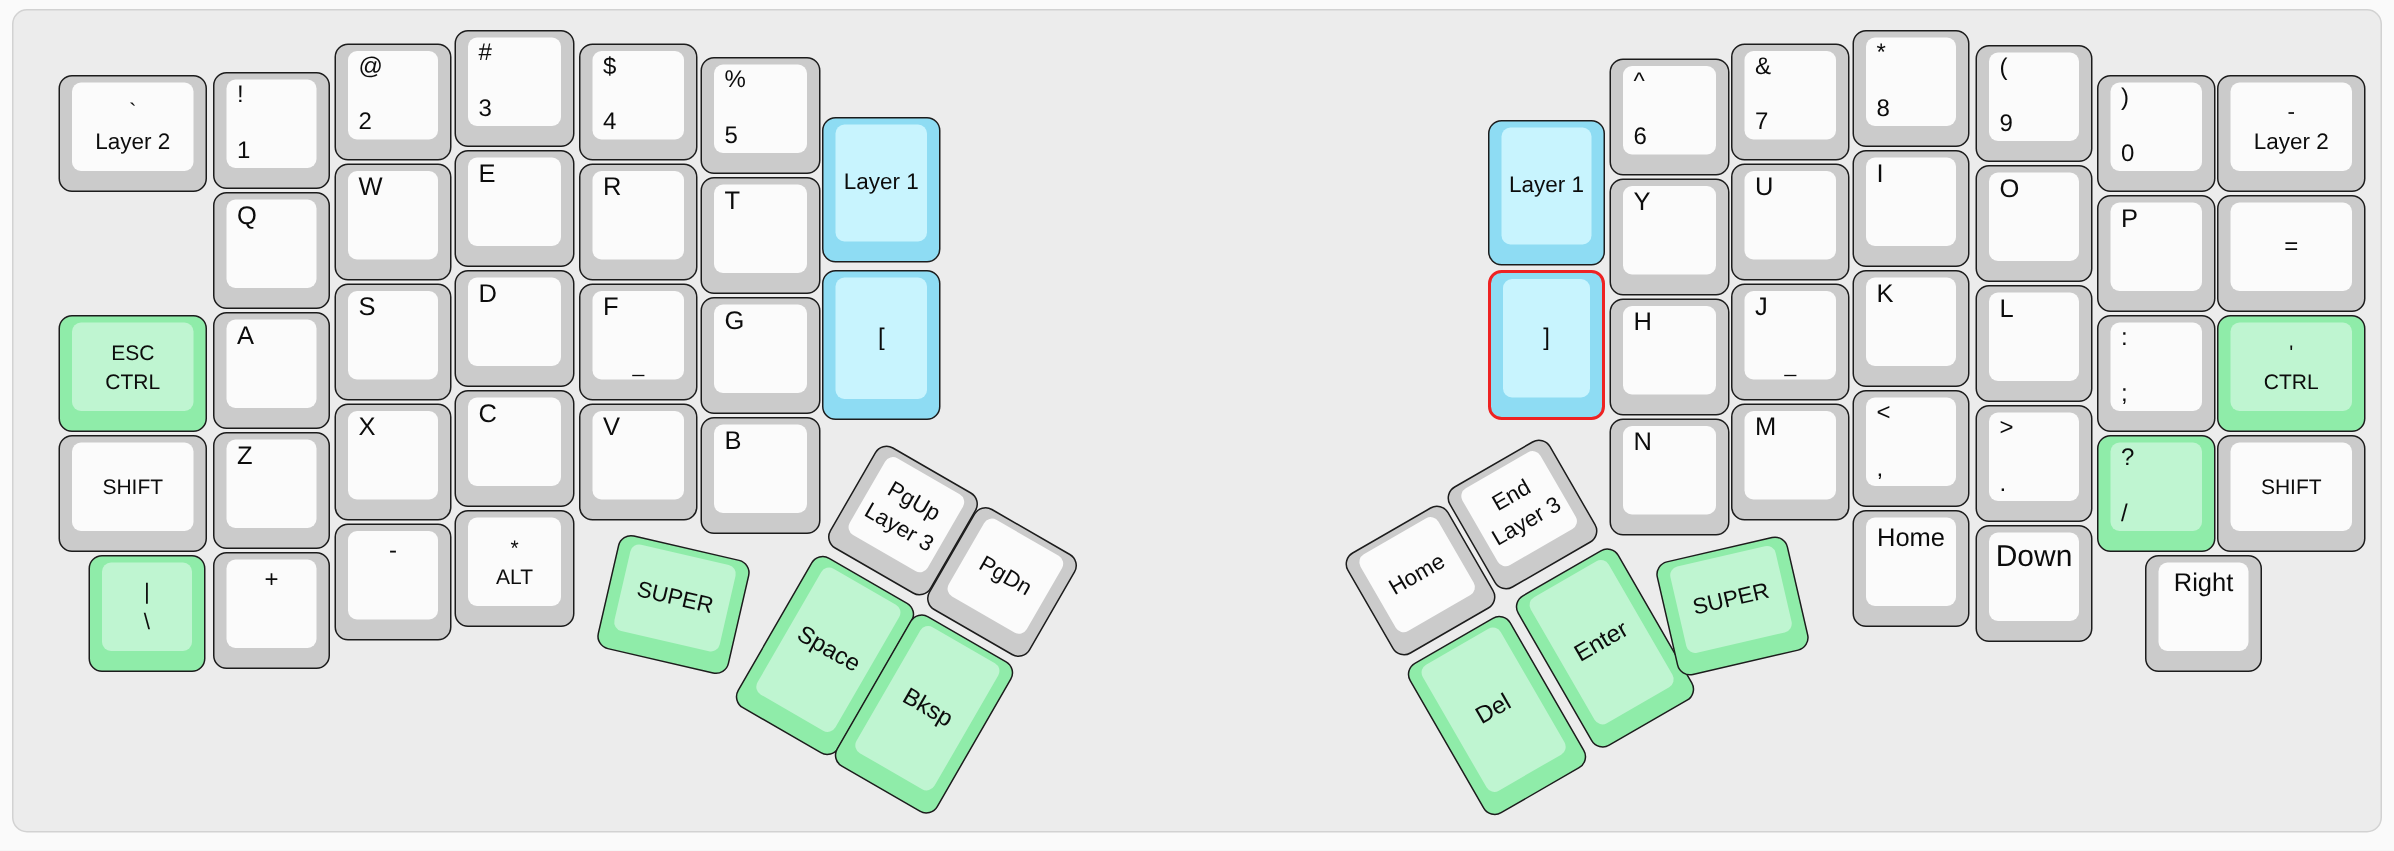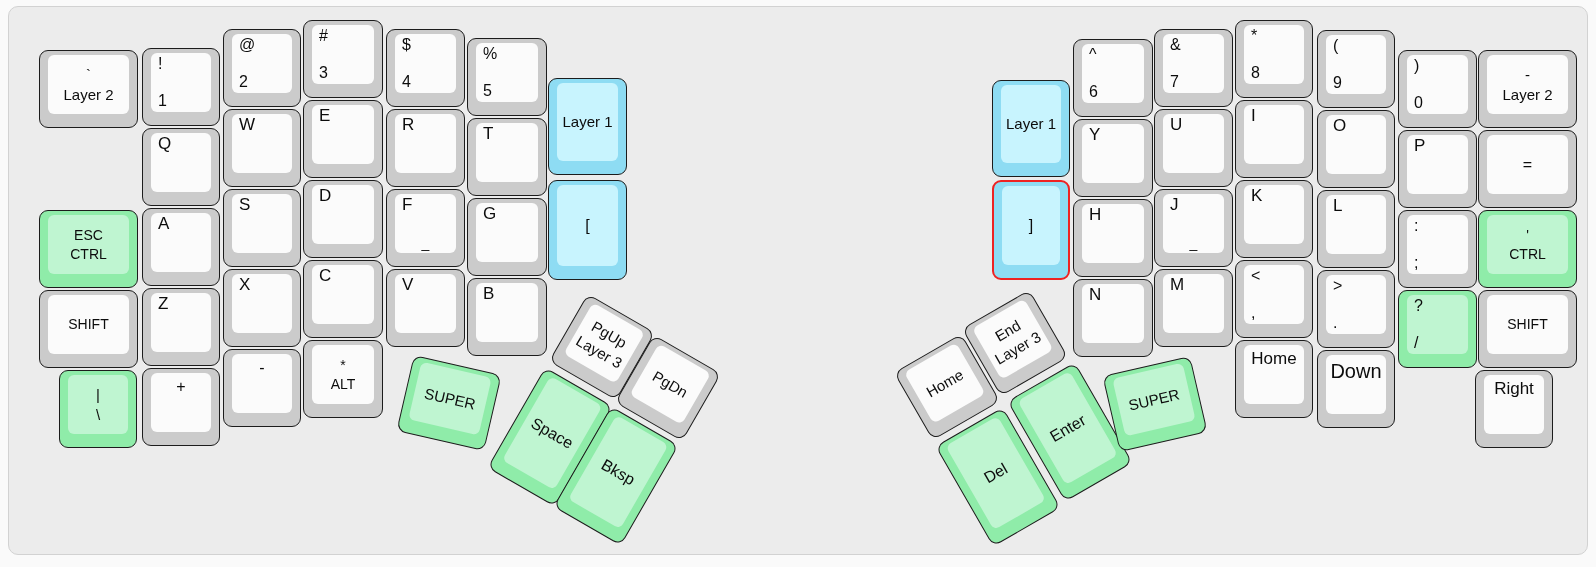--- a/index.html
+++ b/index.html
@@ -416,21 +416,21 @@
       <span class="l2">CTRL</span>
 
     </div>
   </div>
     <div class="key gray align-c" style="left: 1478px; top: 290px; width: 99px; height: 78px; font-size: 14px;">
     <div class="cap">
       <span class="l1">SHIFT</span>
 
     </div>
   </div>
-    <div class="key gray align-ct" style="left: 1475px; top: 370px; width: 78px; height: 78px; font-size: 17px;">
+    <div class="key gray align-ct" style="left: 1430px; top: 370px; width: 78px; height: 78px; font-size: 17px;">
     <div class="cap">
       <span class="l1">Right</span>
 
     </div>
   </div>
     <div class="key gray align-c" style="left: 908px; top: 348px; width: 78px; height: 78px; font-size: 15px; transform: rotate(-30deg);">
     <div class="cap">
       <span class="l1">Home</span>
 
     </div>

